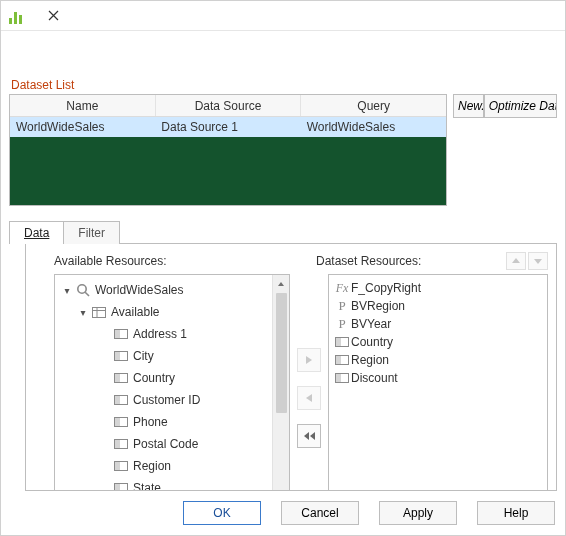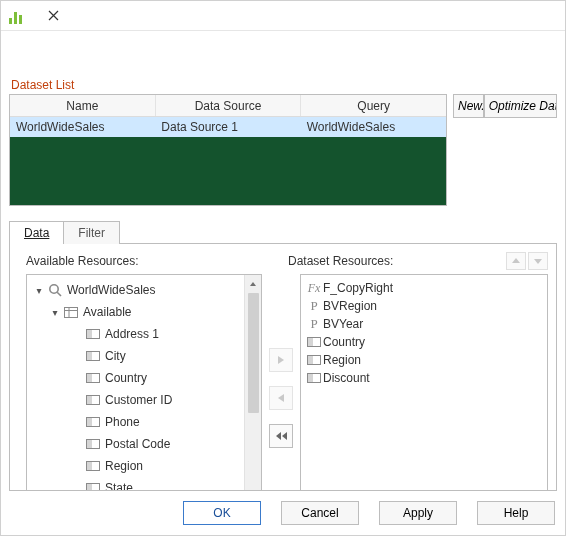--- a/index.html
+++ b/index.html
@@ -147,24 +147,25 @@
   }
   .tabs .tab.active {
     background: #fff;
     color: #222;
     z-index: 2;
     text-decoration: underline;
   }
   .tab-panel {
     border: 1px solid #bdbdbd;
     flex: 1;
-    padding: 8px 8px 8px 16px;
+    padding: 8px 8px 8px 28px;
     display: flex;
     flex-direction: column;
     overflow: hidden;
+    margin-left: 16px;
   }
   .panel-head {
     display: flex;
     align-items: center;
   }
   .panel-head .lbl-left { flex: 0 0 262px; }
   .panel-head .lbl-right { flex: 1; }
   .arrow-btn-sm {
     width: 20px;
     height: 18px;

